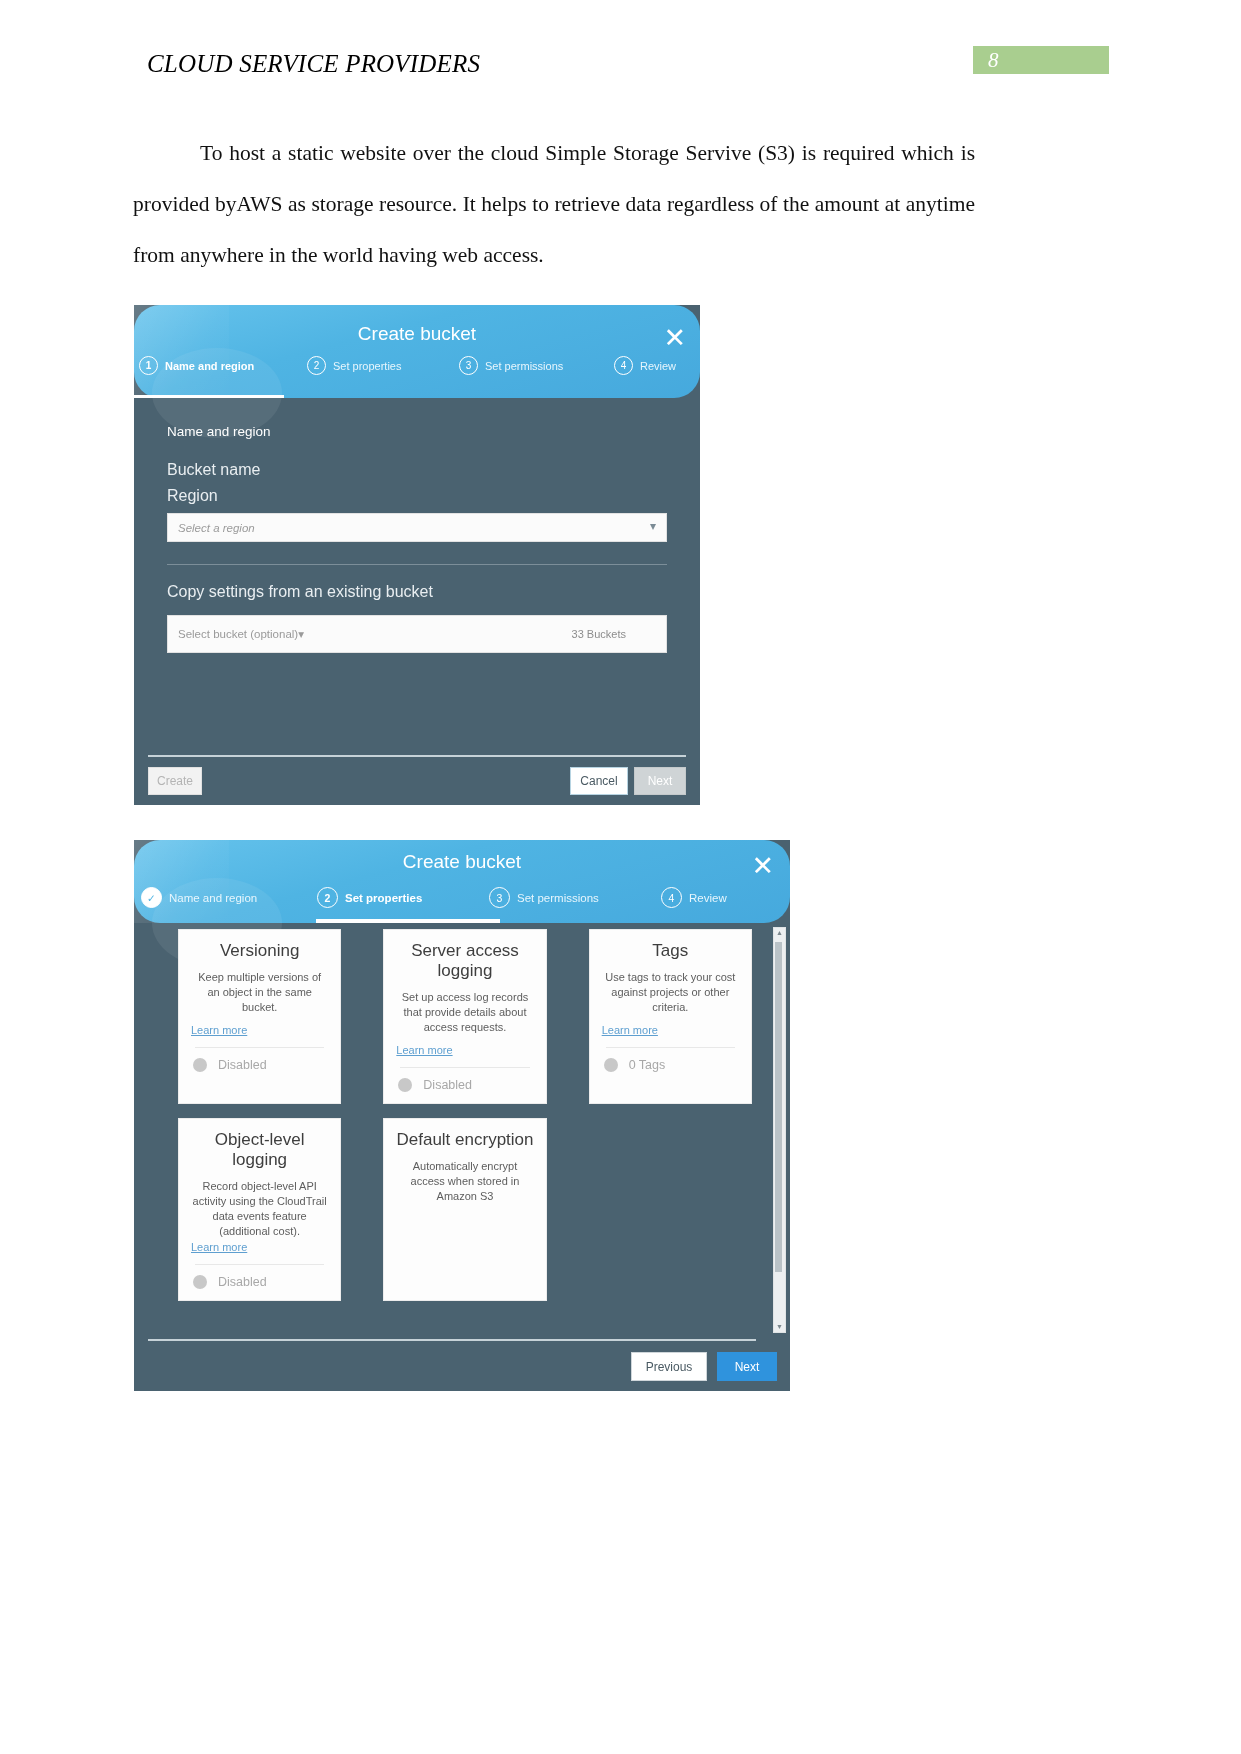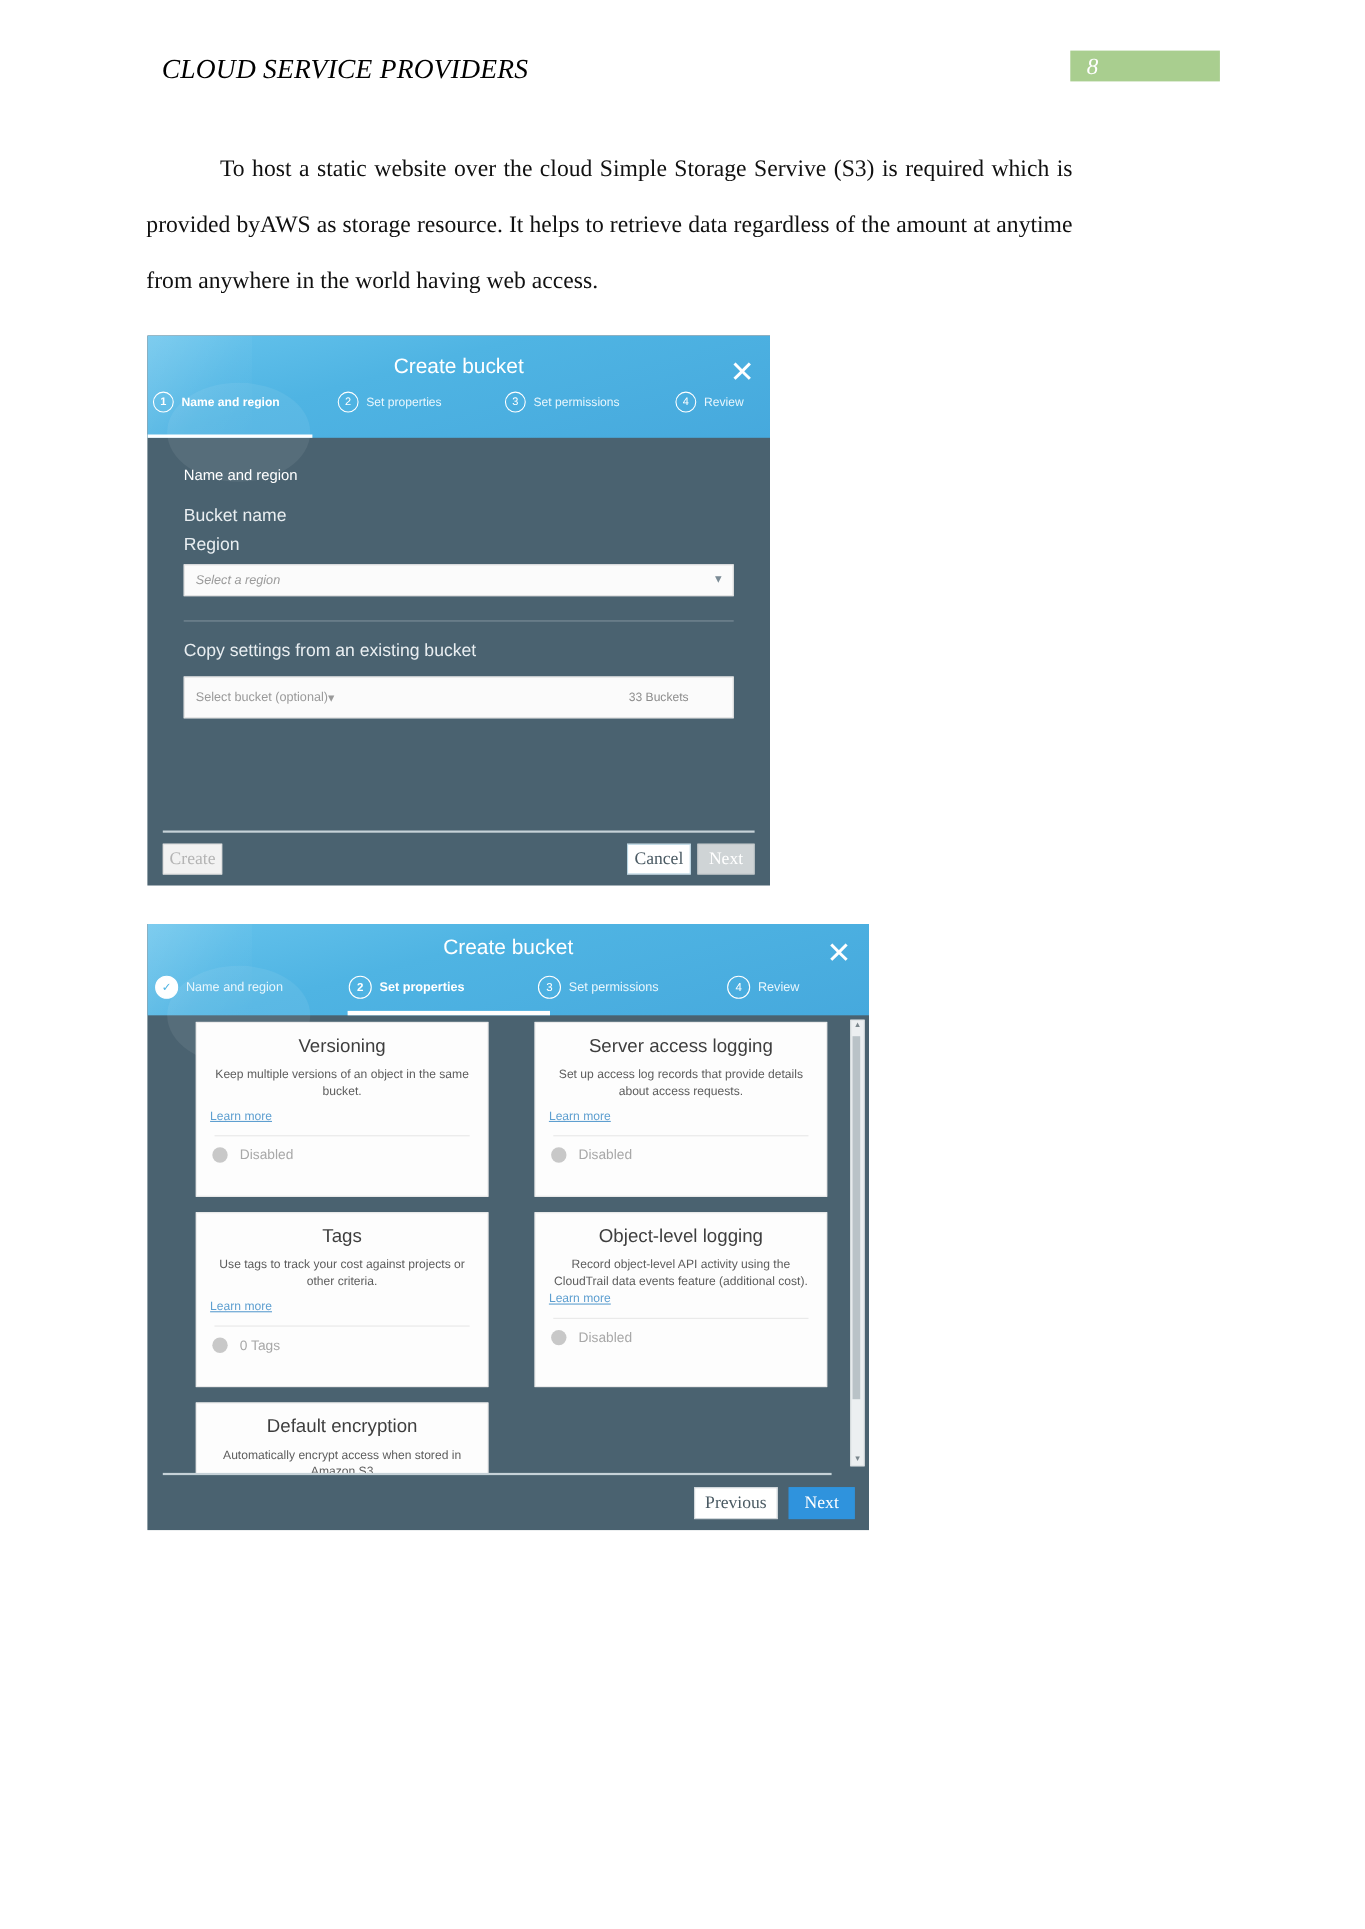--- a/index.html
+++ b/index.html
@@ -68,20 +68,21 @@
   .aws-dialog {
     position: absolute;
     background: #4a6270;
     overflow: hidden;
     font-family: "Liberation Sans", sans-serif;
   }
   .aws-header {
     position: relative;
     background: linear-gradient(165deg, #66c3ec 0%, #4fb4e3 38%, #46a9dd 100%);
     width: 100%;
+    border-radius: 26px;
   }
   .aws-header::before {
     content: "";
     position: absolute;
     left: 0; top: 0;
     width: 95px; height: 100%;
     background: linear-gradient(120deg, rgba(255,255,255,0.16) 0%, rgba(255,255,255,0.04) 60%, rgba(255,255,255,0) 100%);
     pointer-events: none;
   }
   .aws-header::after {
@@ -224,24 +225,23 @@
   .d1-footer {
     position: absolute;
     left: 0; right: 0; bottom: 0;
     height: 46px;
   }
   .btn {
     position: absolute;
     display: flex;
     align-items: center;
     justify-content: center;
-    font-size: 16px;
+    font-size: 12px;
     height: 26px;
     cursor: pointer;
-    font-family: Liberation Serif, serif;
   }
   .btn-create {
     left: 14px; top: 8px; width: 52px;
     background: #f2f2f2; color: #b4b4b4; border: 1px solid #e0e0e0;
   }
   .btn-cancel {
     right: 72px; top: 8px; width: 56px;
     background: #ffffff; color: #4a5a63; border: 1px solid #b7d4e2;
   }
   .btn-next {
@@ -267,21 +267,21 @@
   #dialog2 .step-underline { left: 0; bottom: 0; width: 184px; height: 4px; }
 
   .d2-body {
     position: relative;
     padding: 6px 20px 0 14px;
     height: 412px;
     overflow: hidden;
   }
   .cards-grid {
     display: grid;
-    grid-template-columns: 1fr 1fr;
+    grid-template-columns: 1fr 1fr 1fr;
     column-gap: 42px;
     row-gap: 14px;
     padding-left: 30px;
     padding-right: 18px;
   }
   .prop-card {
     background: #fdfdfd;
     border: 1px solid #ececec;
     padding: 11px 12px 0 12px;
     position: relative;

